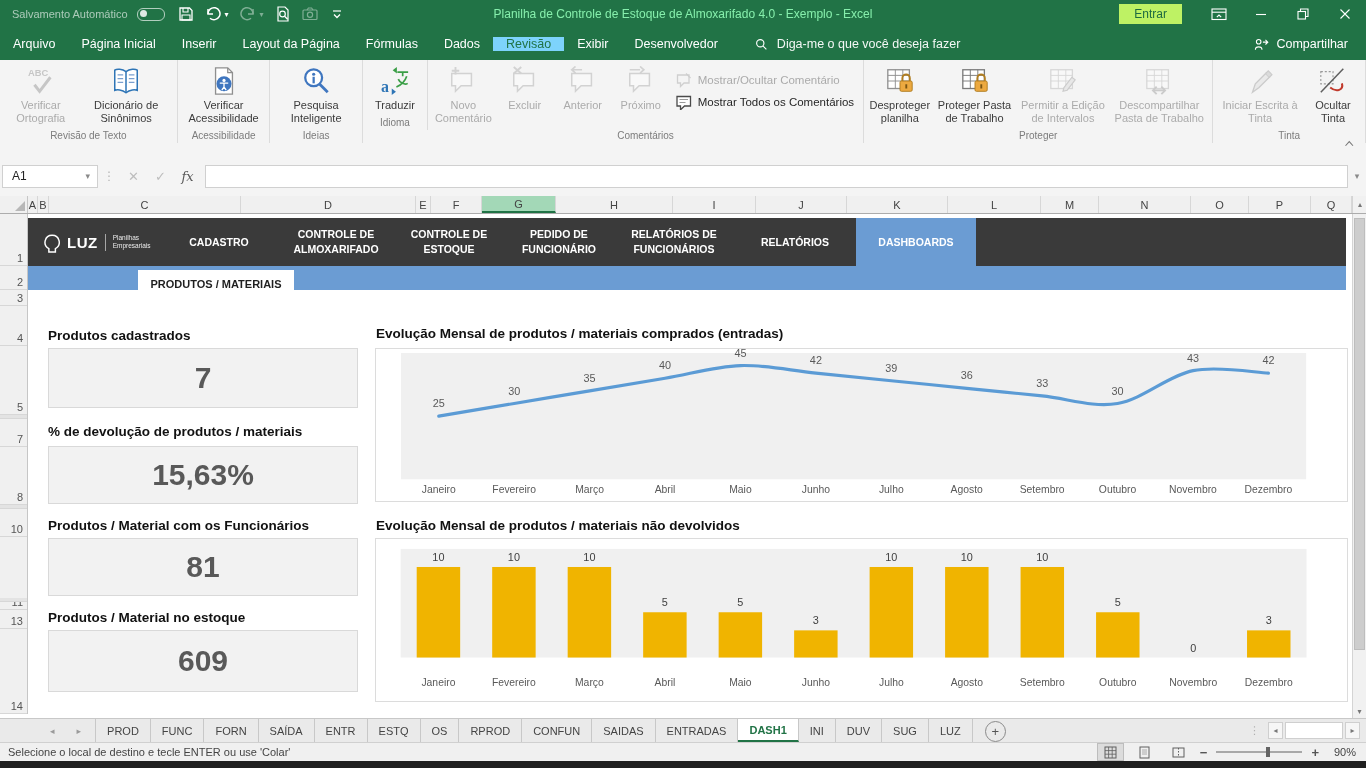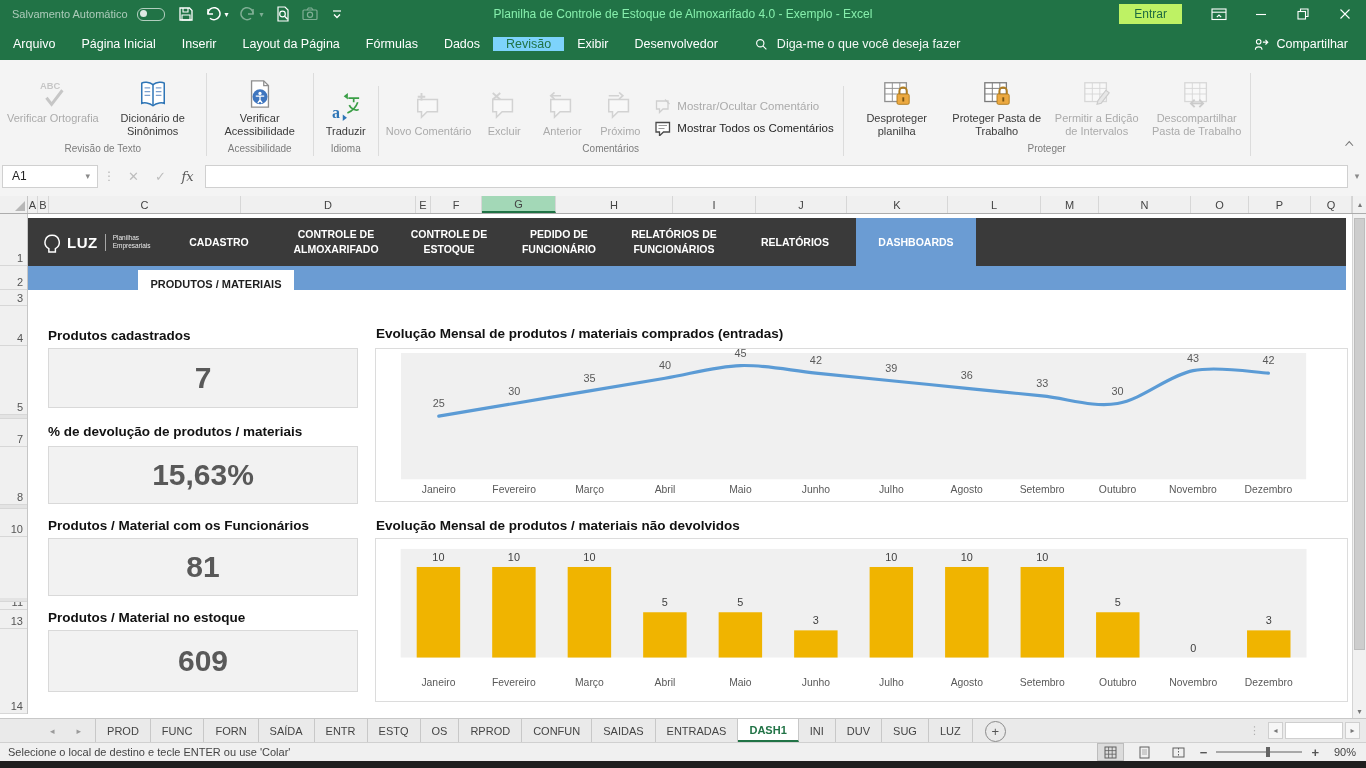--- a/index.html
+++ b/index.html
@@ -226,21 +226,21 @@
             <circle cx="5" cy="5" r="2.4" fill="none" stroke="#fff" stroke-width="1.2"></circle>
             <path d="M1.5 13.5c0-4 7-4 7 0" fill="none" stroke="#fff" stroke-width="1.2"></path>
             <path d="M9.5 5.5h5M12.2 3l2.5 2.5-2.5 2.5" fill="none" stroke="#fff" stroke-width="1.2"></path>
           </svg>
         </span>
       <span>Compartilhar</span>
     </span>
   </div>
 
   <div class="ribbon">
-    <span id="ribbon-groups" style="display:flex;align-items:flex-end">
+    <span id="ribbon-groups" style="display:flex;align-items:flex-start">
         <span class="rgroup">
           <span class="rbtn disabled">
             <span class="bic">
               <svg viewBox="0 0 32 32" width="100%" height="100%">
                 <text x="2" y="11" font-size="10" font-weight="bold" fill="#8f8f8f" font-family="Liberation Sans,sans-serif">ABC</text>
                 <path d="M9 20l5.5 7L26 12" stroke="#8f8f8f" stroke-width="3.2" fill="none"></path>
               </svg>
             </span>
             <span class="blabel">Verificar Ortografia</span>
           </span>
@@ -263,20 +263,34 @@
                 <path d="M7 2h13l5 5v23H7z" fill="#fff" stroke="#8f8f8f" stroke-width="1.4"></path>
                 <path d="M20 2v5h5" fill="none" stroke="#8f8f8f" stroke-width="1.4"></path>
                 <circle cx="16" cy="19" r="8" fill="#3f76bf"></circle>
                 <circle cx="16" cy="15.4" r="1.7" fill="#fff"></circle>
                 <path d="M11.5 18.2h9M16 18.2v4.3M13.7 25.6l2.3-3.1 2.3 3.1" stroke="#fff" stroke-width="1.4" fill="none"></path>
               </svg>
             </span>
             <span class="blabel">Verificar Acessibilidade</span>
           </span>
           <span class="glabel">Acessibilidade</span>
+        </span>
+        <span class="rgroup">
+          <span class="rbtn">
+            <span class="bic">
+              <svg viewBox="0 0 32 32" width="100%" height="100%">
+                <circle cx="13.5" cy="12.5" r="9" fill="#fff" stroke="#3f76bf" stroke-width="2.4"></circle>
+                <path d="M20 19.5L28.5 28" stroke="#3f76bf" stroke-width="3"></path>
+                <circle cx="13.5" cy="8.8" r="1.7" fill="#3f76bf"></circle>
+                <rect x="12.3" y="11.5" width="2.4" height="7" fill="#3f76bf"></rect>
+              </svg>
+            </span>
+            <span class="blabel">Pesquisa Inteligente</span>
+          </span>
+          <span class="glabel">Ideias</span>
         </span>
         <span class="rgroup">
           <span class="rbtn">
             <span class="bic">
               <svg viewBox="0 0 32 32" width="100%" height="100%">
                 <text x="1" y="28" font-size="17" font-weight="bold" fill="#2e75b6" font-family="Liberation Serif,serif">a</text>
                 <path d="M18.5 6.5H30M24.2 6.5v4.5M19.5 14c1.5 4 7 6.5 10 4.5M28.5 11c-2 6-7.5 10-11 11.5" stroke="#3a9e46" stroke-width="1.8" fill="none"></path>
                 <path d="M13.5 4.5l4.5-3.4v6.8z" fill="#3a9e46"></path>
                 <path d="M17 27.5l-4.5 3.4v-6.8z" fill="#2e75b6"></path>
               </svg>
@@ -384,20 +398,42 @@
               <svg viewBox="0 0 32 32" width="100%" height="100%">
                 <rect x="3" y="4" width="23" height="20" fill="#fff" stroke="#b5b5b5" stroke-width="1.4"></rect>
                 <path d="M3 10h23M3 16h23M11 4v20M19 4v20" stroke="#b5b5b5" stroke-width="1"></path>
                 <path d="M10 26h12" stroke="#9a9a9a" stroke-width="2"></path>
                 <path d="M13.5 22l-4 4 4 4M18.5 22l4 4-4 4" fill="none" stroke="#9a9a9a" stroke-width="2"></path>
               </svg>
             </span>
             <span class="blabel">Descompartilhar Pasta de Trabalho</span>
           </span>
           <span class="glabel">Proteger</span>
+        </span>
+        <span class="rgroup">
+          <span class="rbtn disabled">
+            <span class="bic">
+              <svg viewBox="0 0 32 32" width="100%" height="100%">
+                <path d="M8 28l3-9L22 8l4 4-11 11z" fill="#dcdcdc" stroke="#9a9a9a" stroke-width="1.4"></path>
+                <path d="M22 8l2.8-2.8 4 4L26 12" fill="#bdbdbd" stroke="#9a9a9a" stroke-width="1.2"></path>
+              </svg>
+            </span>
+            <span class="blabel">Iniciar Escrita à Tinta</span>
+          </span>
+          <span class="rbtn">
+            <span class="bic">
+              <svg viewBox="0 0 32 32" width="100%" height="100%">
+                <rect x="3" y="6" width="13" height="13" fill="none" stroke="#9a9a9a" stroke-width="1.2" stroke-dasharray="2.2 2"></rect>
+                <path d="M3 28L27 3" stroke="#5f5f5f" stroke-width="1.6"></path>
+                <path d="M13 23c7 5.5 14.5 2.5 12.5-4.5" fill="none" stroke="#c0392b" stroke-width="2.2"></path>
+              </svg>
+            </span>
+            <span class="blabel">Ocultar Tinta</span>
+          </span>
+          <span class="glabel">Tinta</span>
         </span>
       </span>
     <span class="ribbon-collapse">
         <svg viewBox="0 0 16 16" width="100%" height="100%">
           <path d="M2 9l5-5.5L12 9" fill="none" stroke="#777" stroke-width="1.4"></path>
         </svg>
       </span>
   </div>
 
   <div class="formulabar">

